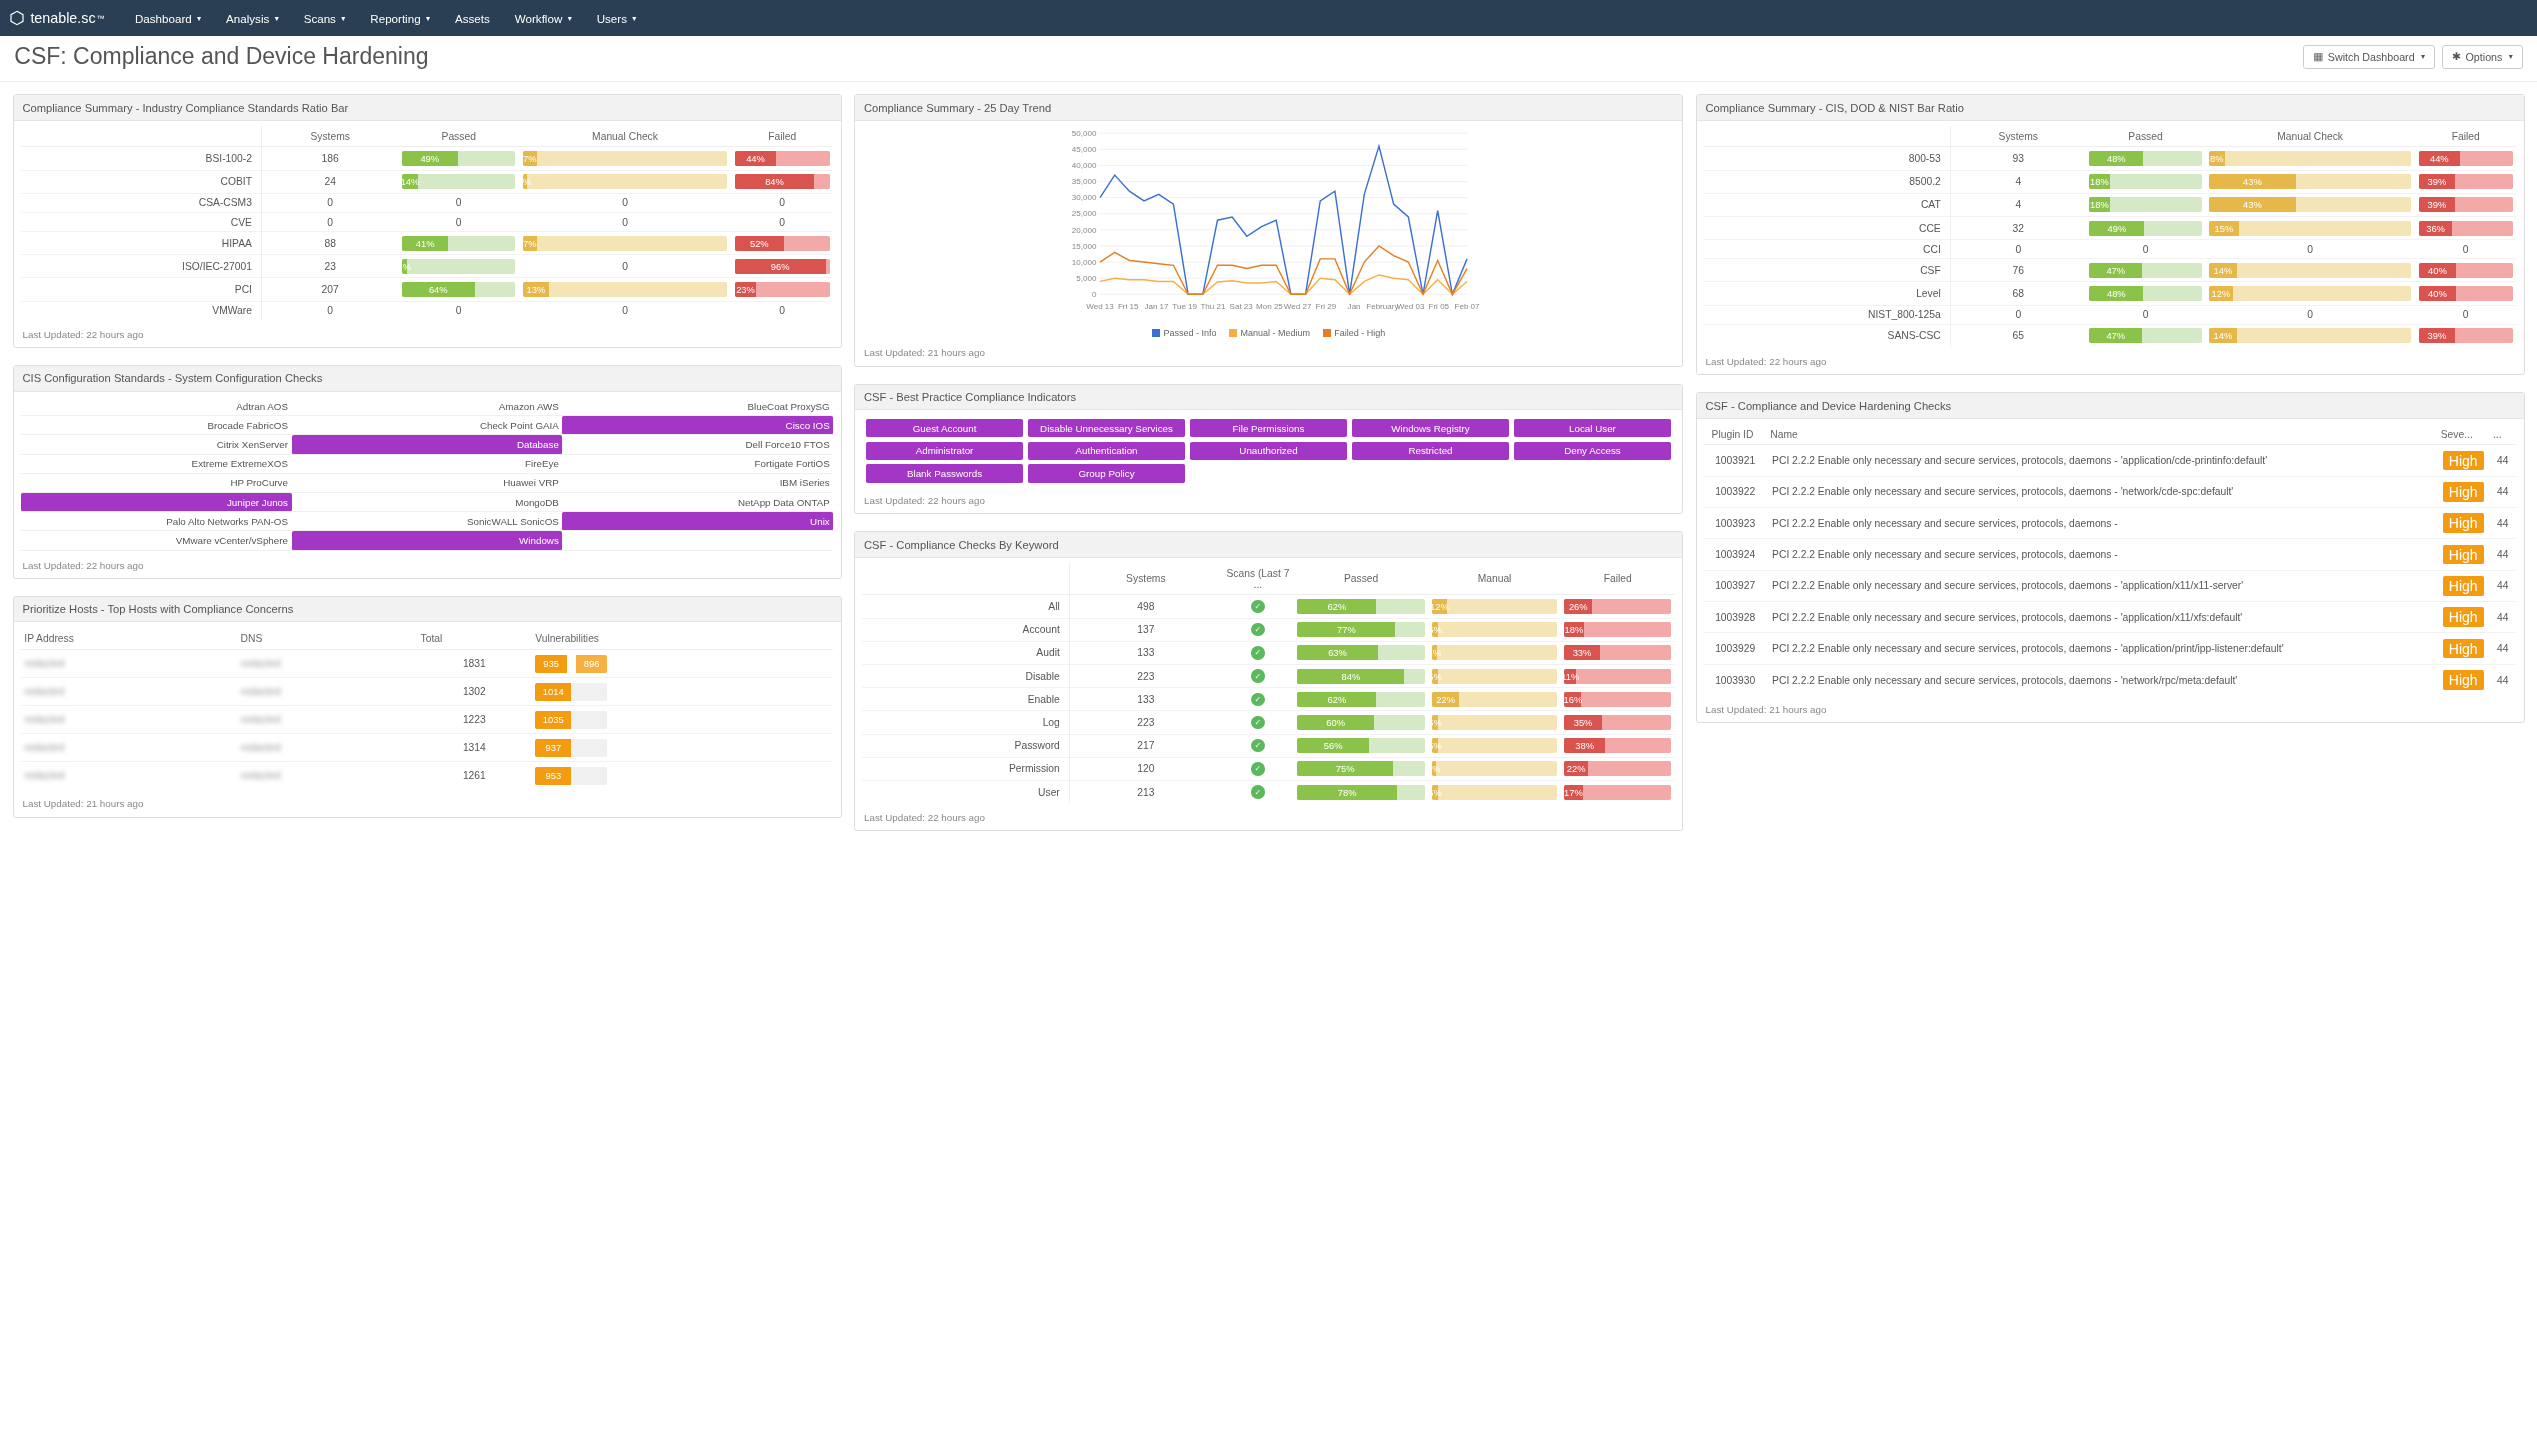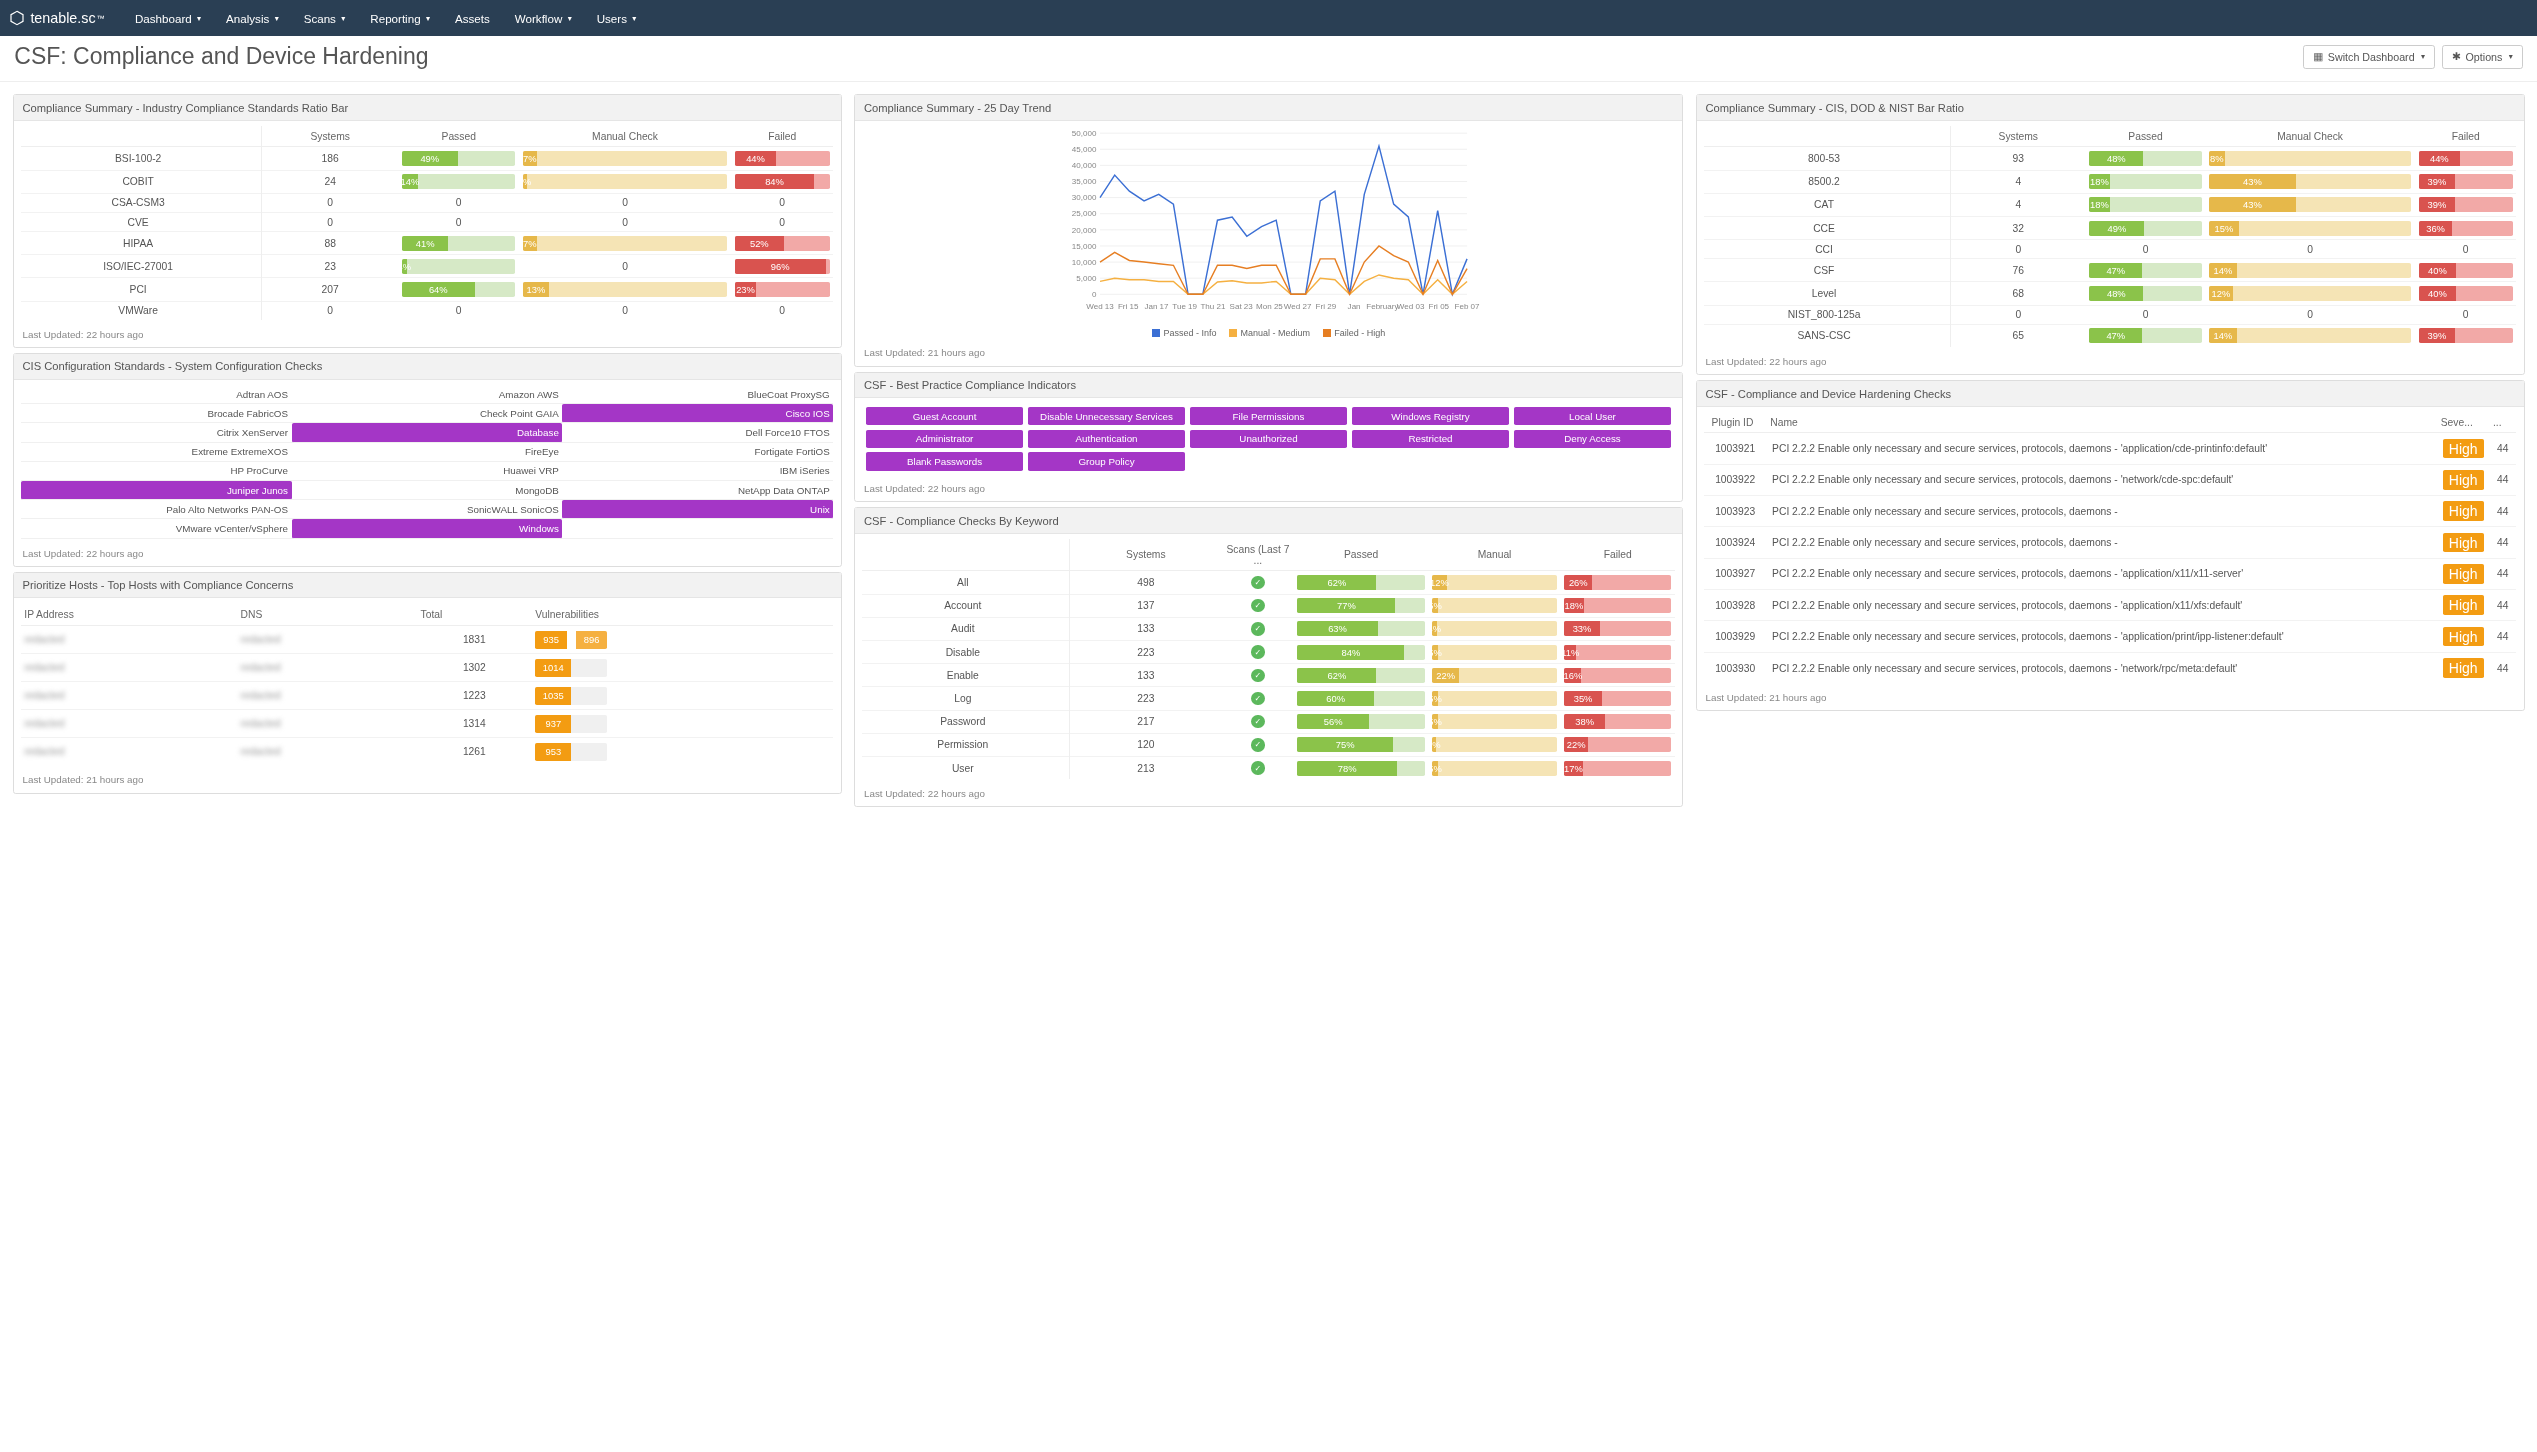--- a/index.html
+++ b/index.html
@@ -11,29 +11,29 @@
 .navitems { display: flex; gap: 0; }
 .navitem { padding: 9px 12.5px; color: #fff; cursor: pointer; font-size: 11.6px; display: flex; align-items: center; gap: 3.6px; }
 .caret { font-size: 8px; margin-left: 1.8px; }
 .titlebar { display: flex; align-items: center; justify-content: space-between; padding: 7.2px 14.3px 10.7px; border-bottom: 0.9px solid #eee; }
 .titlebar h1 { font-size: 23px; font-weight: 300; color: #555; }
 .titlebar-btns { display: flex; gap: 7.2px; }
 .btn-outline { border: 0.9px solid #ccc; background: #fff; padding: 4.5px 9px; border-radius: 2.7px; cursor: pointer; font-size: 10.7px; color: #555; display: flex; align-items: center; gap: 4.5px; }
 .grid-icon { font-size: 10.7px; }
 .gear-icon { font-size: 10.7px; }
 .dash { display: grid; grid-template-columns: 1fr 1fr 1fr; gap: 12.5px; padding: 12.5px; }
-.col { display: flex; flex-direction: column; gap: 5px; }
+.col { display: flex; flex-direction: column; gap: 17px; }
 .panel { border: 0.9px solid #ddd; border-radius: 2.7px; background: #fff; }
 .panel-head { background: #f2f2f2; border-bottom: 0.9px solid #e5e5e5; padding: 6.3px 9px; font-size: 11.2px; color: #555; }
 .panel-body { padding: 5.4px 7.2px; }
 .panel-foot { padding: 3.6px 9px 7.2px; font-size: 9.8px; color: #888; }
 table { width: 100%; border-collapse: collapse; font-size: 10.3px; }
 th { text-align: center; padding: 4.5px 3.6px; font-weight: 400; color: #666; border-bottom: 0.9px solid #eee; }
 td { padding: 3.6px 3.6px; text-align: center; border-top: 0.9px solid #f2f2f2; color: #555; }
-td:first-child, th:first-child { padding-right: 9px; border-right: 0.9px solid #eee; }
+td:first-child, th:first-child { text-align: right; padding-right: 9px; border-right: 0.9px solid #eee; }
 .bar { position: relative; height: 15px; border-radius: 1.8px; overflow: hidden; background: #f0f0f0; display: flex; }
 .bar-fill { height: 100%; display: flex; align-items: center; justify-content: center; color: #fff; font-size: 9.4px; }
 .bar-green .bar-fill { background: #8bc34a; }
 .bar-green { background: #d6e9c6; }
 .bar-yellow .bar-fill { background: #e6b84a; }
 .bar-yellow { background: #f5e4b5; }
 .bar-red .bar-fill { background: #d9534f; }
 .bar-red { background: #f2a9a7; }
 .config-grid { display: grid; grid-template-columns: 1fr 1fr 1fr; gap: 0; }
 .config-cell { text-align: right; padding: 3.6px 3.6px; font-size: 9.8px; border-bottom: 0.9px solid #f0f0f0; cursor: pointer; color: #555; }

